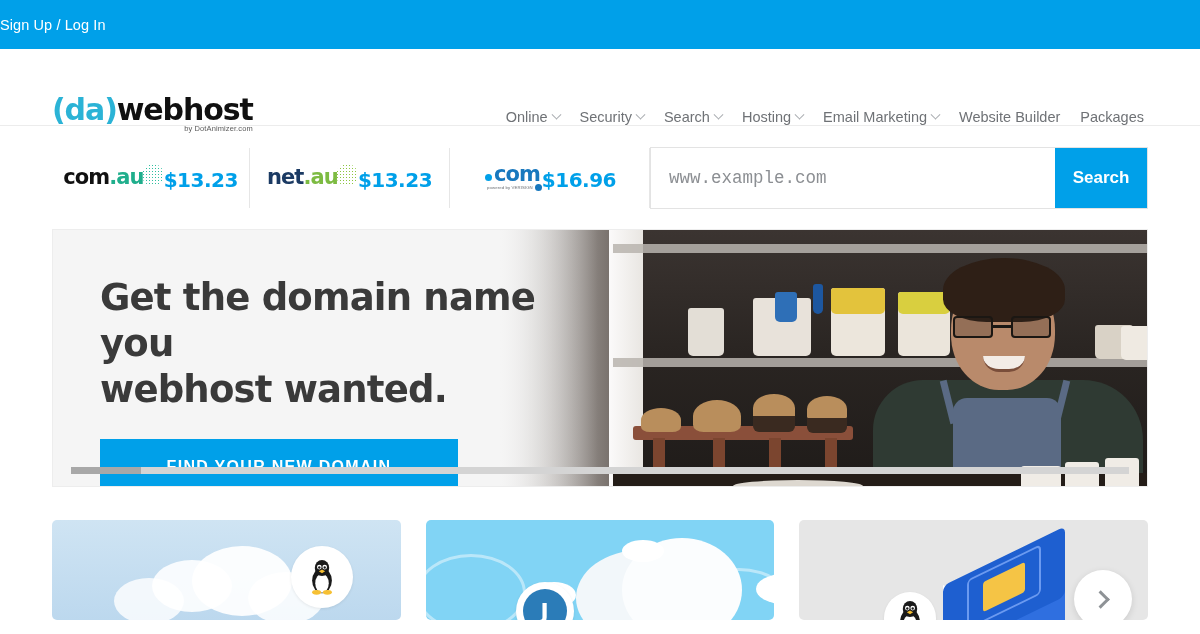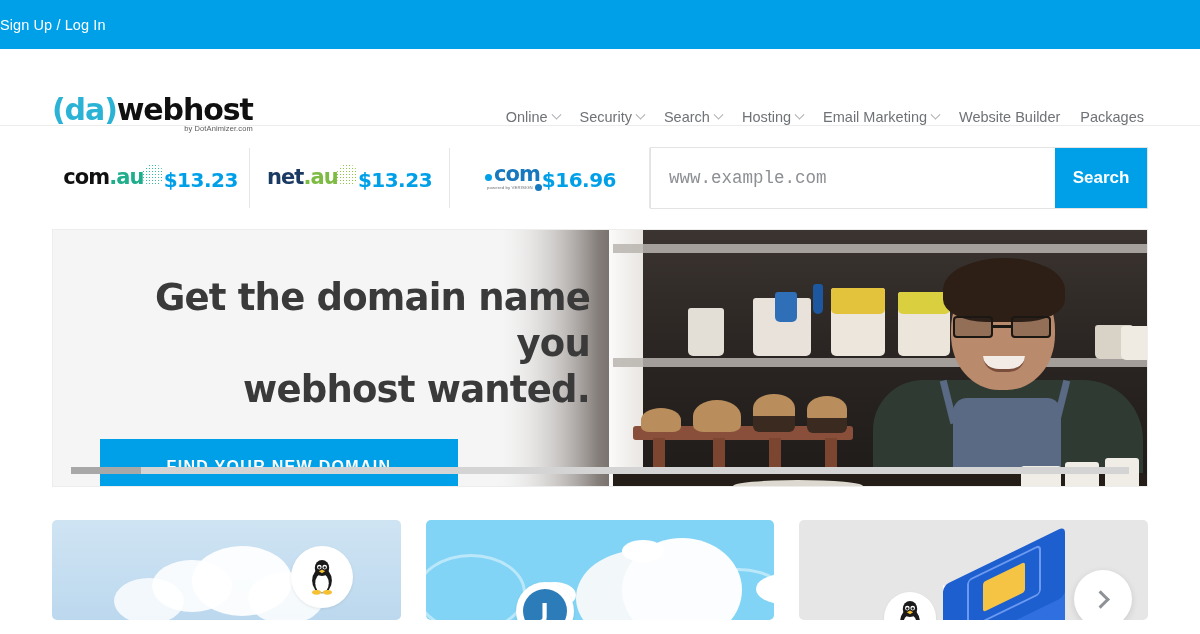--- a/index.html
+++ b/index.html
@@ -209,21 +209,20 @@
     background: linear-gradient(to right, #f5f5f5 0%, #f5f5f5 82%, rgba(245,245,245,0) 100%);
   }
   .hero-title {
     font-size: 37px;
     font-weight: bold;
     color: #3a3a3a;
     line-height: 1.24;
     letter-spacing: -0.8px;
     max-width: 490px;
     font-family: "DejaVu Sans", sans-serif;
-    text-align: right;
   }
   .hero-cta {
     margin-top: 26px;
     width: 358px; height: 56px;
     background: #00A0E9;
     color: #ffffff;
     border: none;
     font-size: 16px;
     font-weight: bold;
     letter-spacing: 1.3px;

